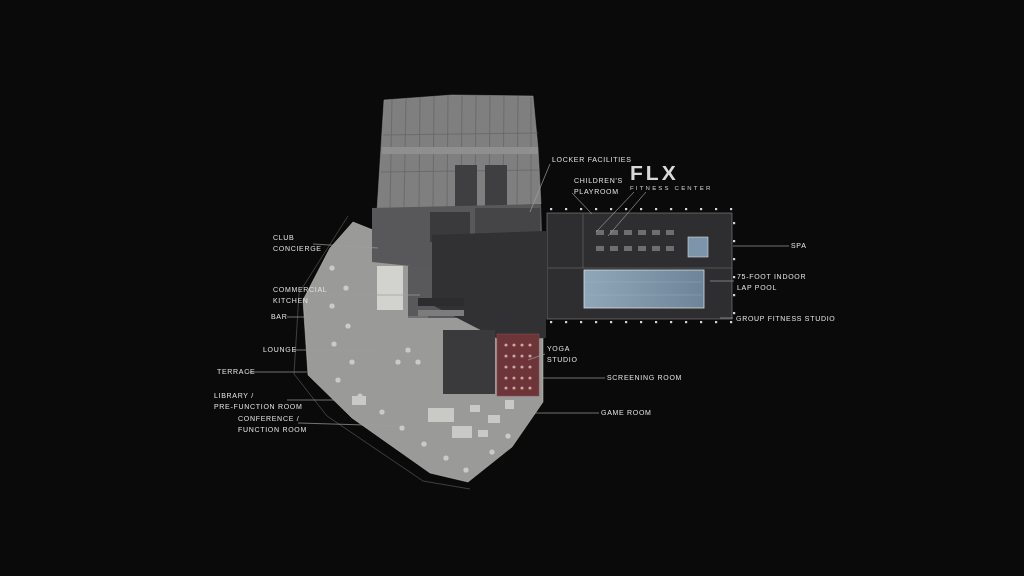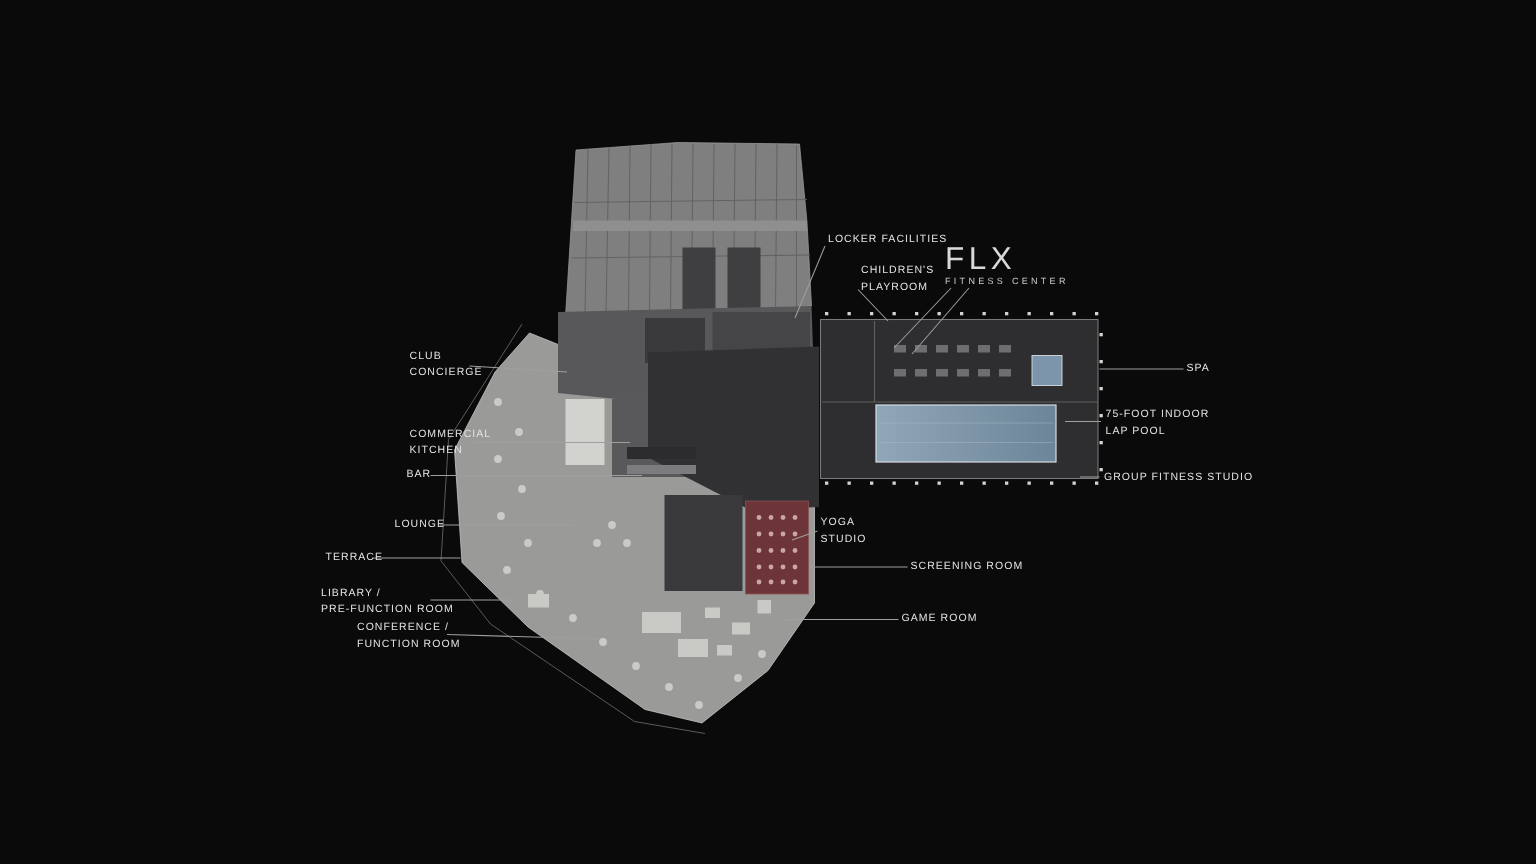--- a/index.html
+++ b/index.html
@@ -6,21 +6,21 @@
   .stage{
     position:relative;width:1024px;height:576px;overflow:hidden;
     background:#0a0a0a;font-family:"Liberation Sans",sans-serif;
   }
   svg{position:absolute;left:0;top:0;}
   .lbl{
     position:absolute;font-size:7px;letter-spacing:.7px;line-height:1.55;
     color:#e3e3e3;white-space:pre-line;text-transform:uppercase;
   }
   .logo{position:absolute;color:#d9d9d9;}
-  .logo .brand{font-size:21px;letter-spacing:3px;font-weight:400;line-height:1;}
+  .logo .brand{font-size:21px;letter-spacing:3px;font-weight:700;line-height:1;}
   .logo .tag{font-size:6px;letter-spacing:2.2px;margin-top:2px;color:#cccccc;}
 </style>
 </head>
 <body>
 
 <div class="stage">
 
   <svg width="1024" height="576" viewBox="0 0 1024 576">
     <defs>
       <linearGradient id="poolGrad" x1="0" y1="0" x2="1" y2="0">

